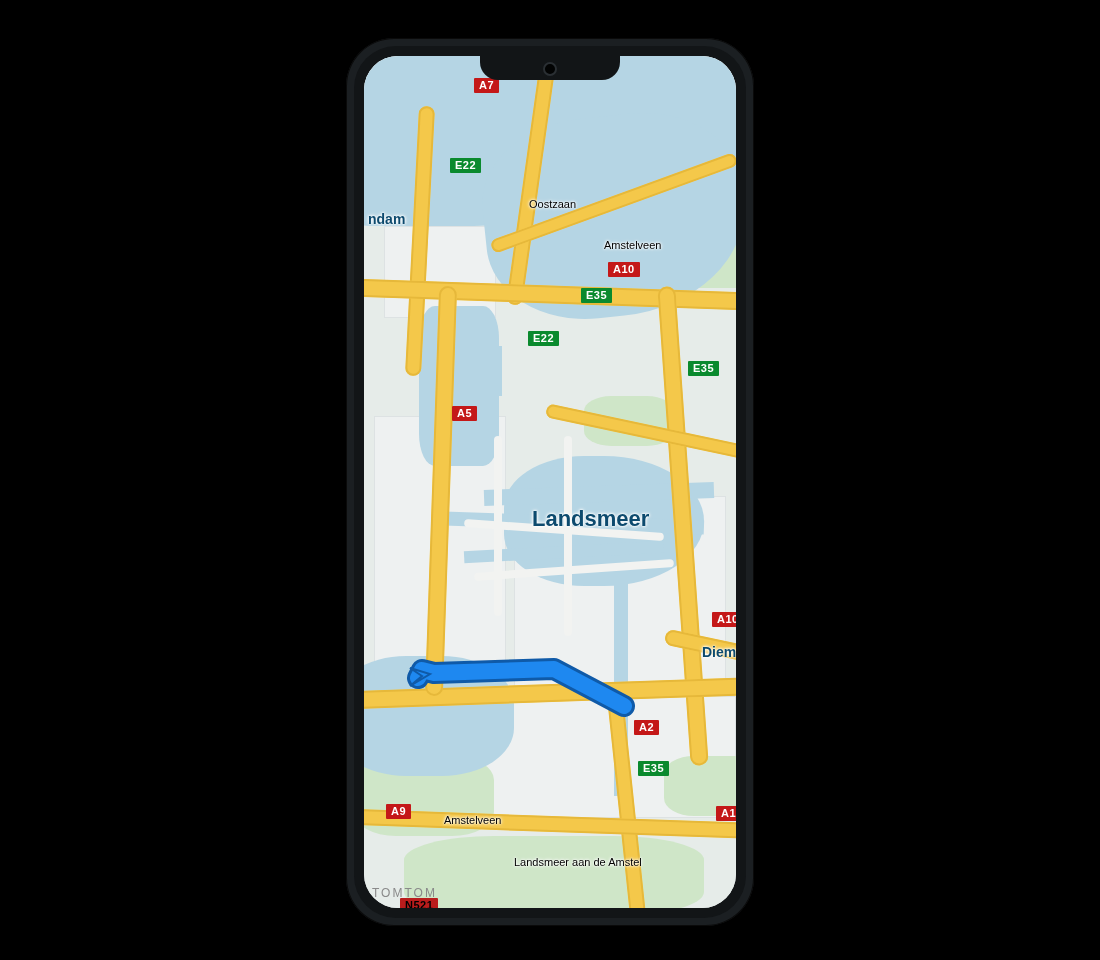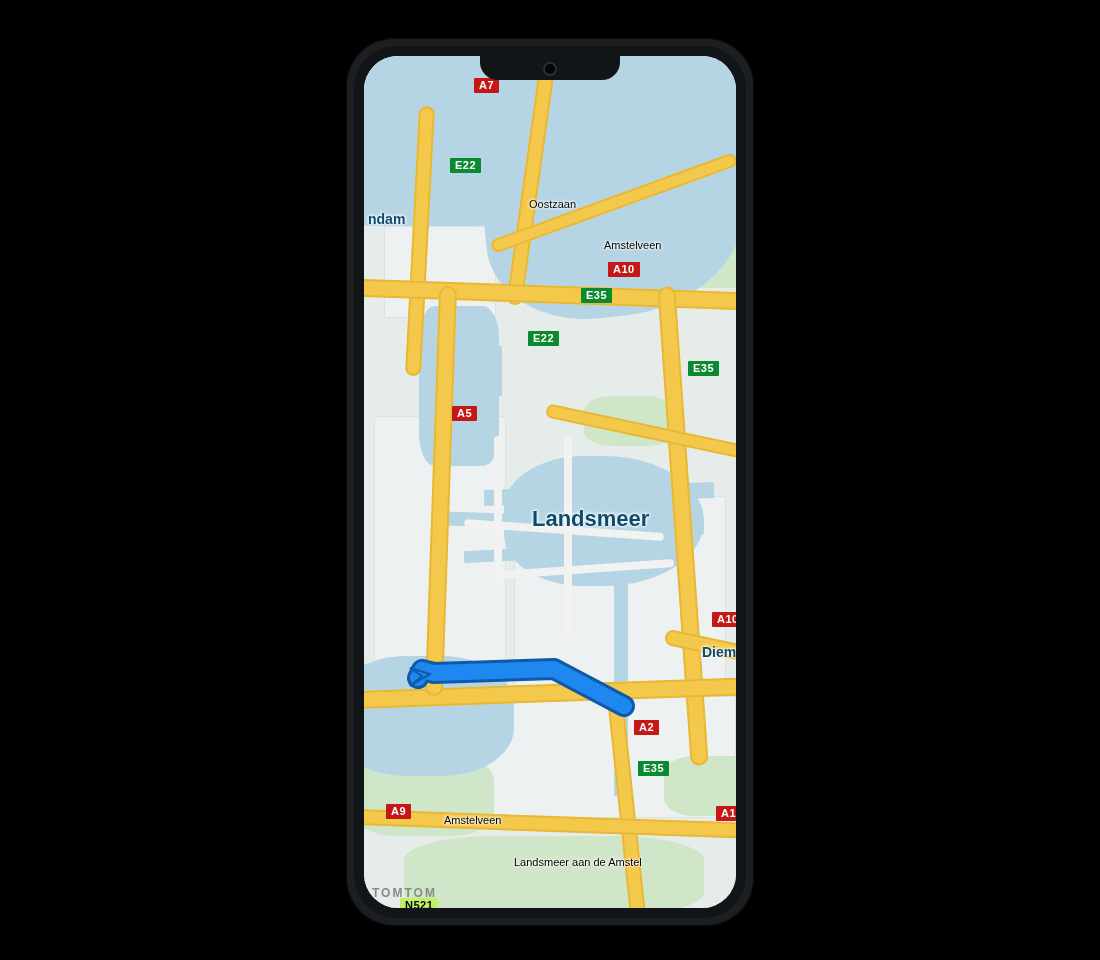--- a/index.html
+++ b/index.html
@@ -127,42 +127,42 @@
     padding: 1px 5px 2px 5px;
     border-radius: 1px;
     line-height: 1.1;
     letter-spacing: 0.5px;
     box-sizing: border-box;
     font-family: Arial, sans-serif;
     margin-left: 12px;
   }
   .shield.a  { background:#c41818; }
   .shield.e  { background:#0a8a2e; }
-  .shield.n  { background:#bef264; color:#000; }
+  .shield.n  { background:#b91c1c; color:#000; }
 
   
   .place {
     position:absolute;
     color:#0c4a6e;
     font-weight:600;
     text-shadow: 0 0 2px #fff, 0 0 3px #fff, 0 0 4px #fff;
     white-space: nowrap;
   }
   .place.major { font-size:22px; font-weight:800; }
   .place.town  { font-size:14px; }
   .place.small { font-size:11px; color:#000000; font-weight:500;}
 
   .attribution {
     position:absolute;
     left:8px;
     bottom:8px;
     color:#8a8a8a;
     font-size:12px;
     letter-spacing:2px;
-    font-weight:700;
+    font-weight:400;
     font-family: Arial, sans-serif;
   }
 
   
   .notch {
     position:absolute;
     top:0;
     left:50%;
     transform:translateX(-50%);
     width:140px;

